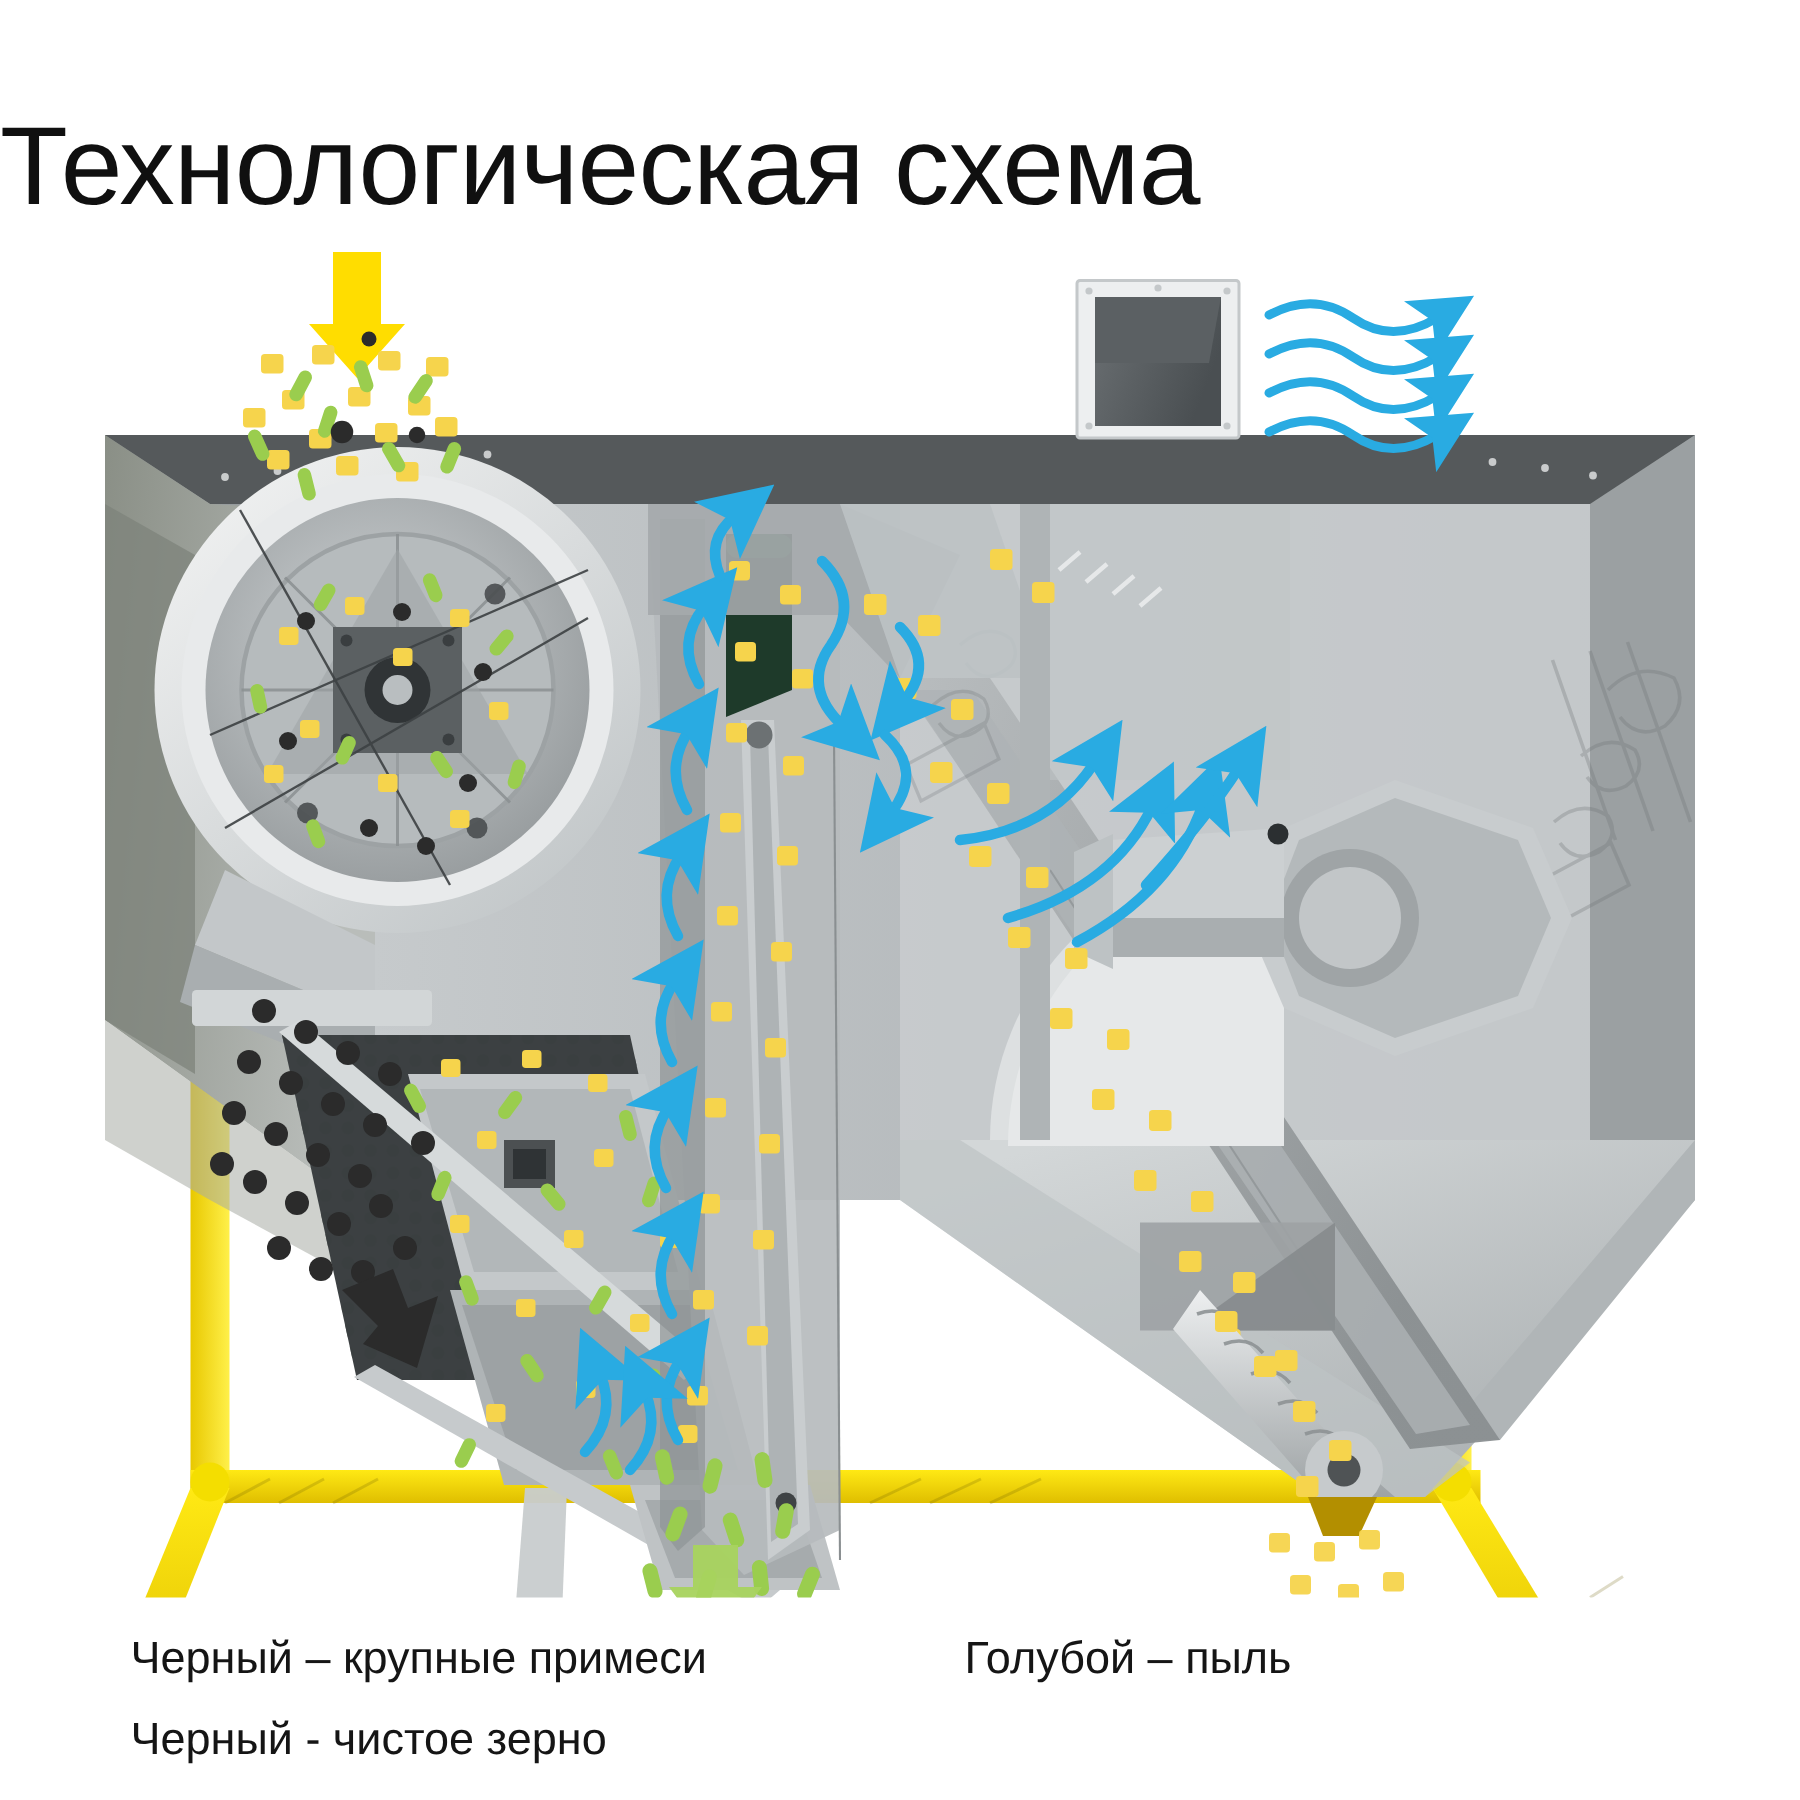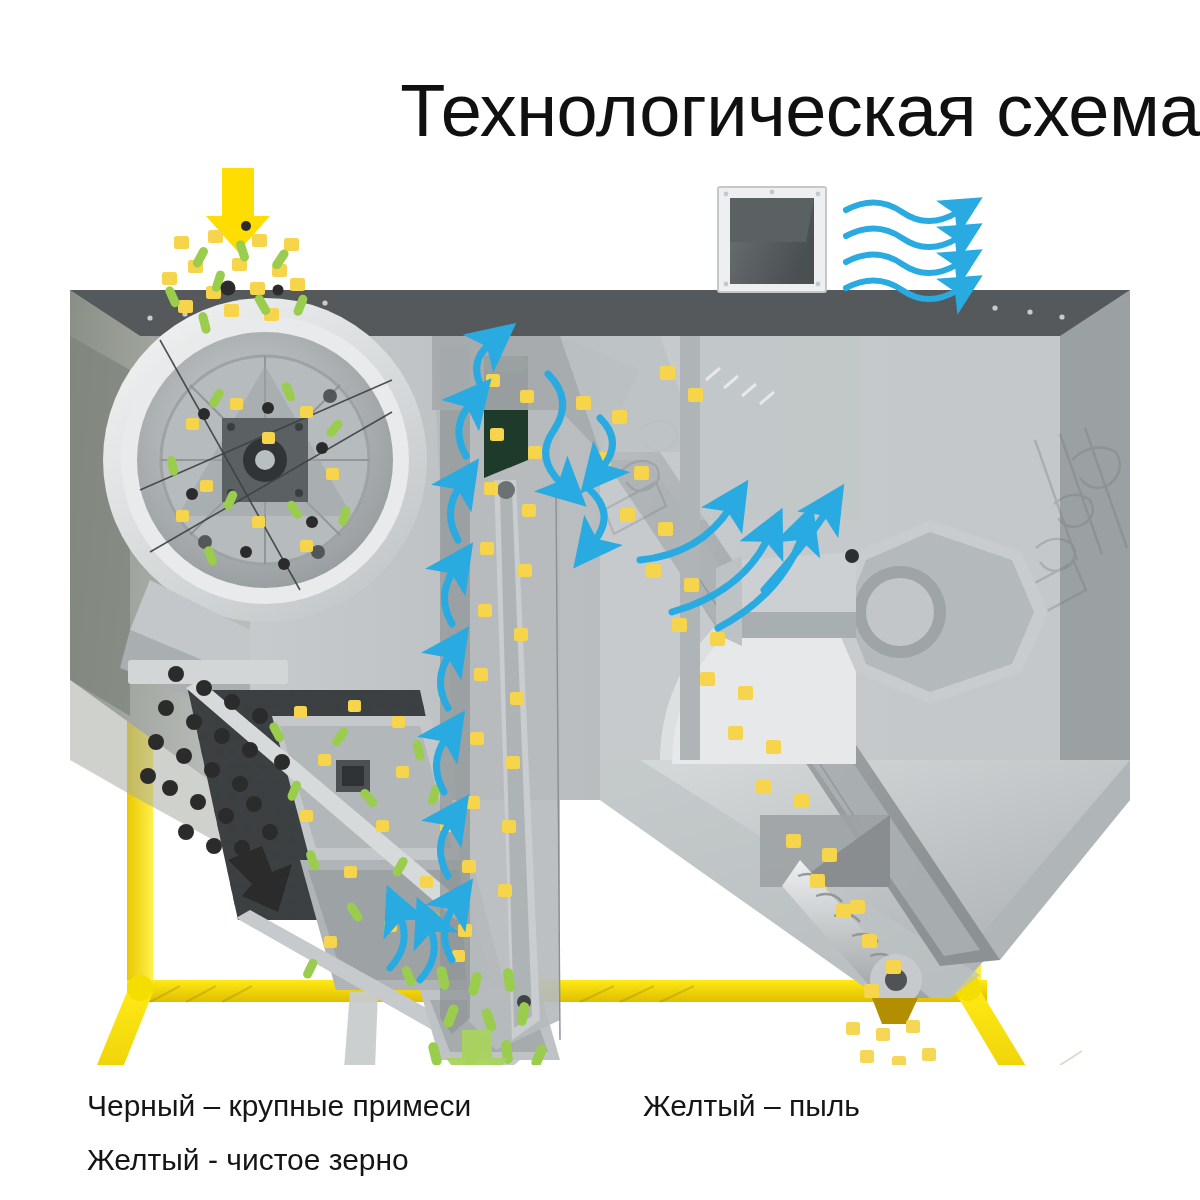--- a/index.html
+++ b/index.html
@@ -5,21 +5,21 @@
   html,body{margin:0;padding:0;background:#ffffff;}
   body{
     width:1200px;height:1200px;overflow:hidden;position:relative;
     font-family:"Liberation Sans","DejaVu Sans",sans-serif;
     color:#111;
   }
   .stage{position:absolute;inset:0;width:1200px;height:1200px;}
 
   
   .title{
-    position:absolute;left:0;top:74px;width:1200px;text-align:right;
+    position:absolute;left:0;top:74px;width:1200px;text-align:left;
     font-size:74px;font-weight:400;letter-spacing:-0.5px;color:#101010;
     line-height:1.0;white-space:nowrap;
   }
 
   
   .legend{
     position:absolute;left:0;top:1087px;width:1200px;
     display:flex;justify-content:center;gap:36px;
   }
   .legend-col{display:flex;flex-direction:column;gap:16px;}
@@ -562,20 +562,20 @@
       </g>
       <polygon points="868,936 900,936 900,962 916,962 884,1004 852,962 868,962" fill="#F6D44C" opacity="0.92"></polygon>
     </g>
 
   </svg>
   </div>
 
   <div class="legend">
     <div class="legend-col left">
       <div class="legend-line">Черный – крупные примеси</div>
-      <div class="legend-line">Желтый - чистое зерно</div>
+      <div class="legend-line">Черный - чистое зерно</div>
     </div>
     <div class="legend-col right">
-      <div class="legend-line">Желтый – пыль</div>
+      <div class="legend-line">Голубой – пыль</div>
     </div>
   </div>
 
 </div>
 
 </body></html>

